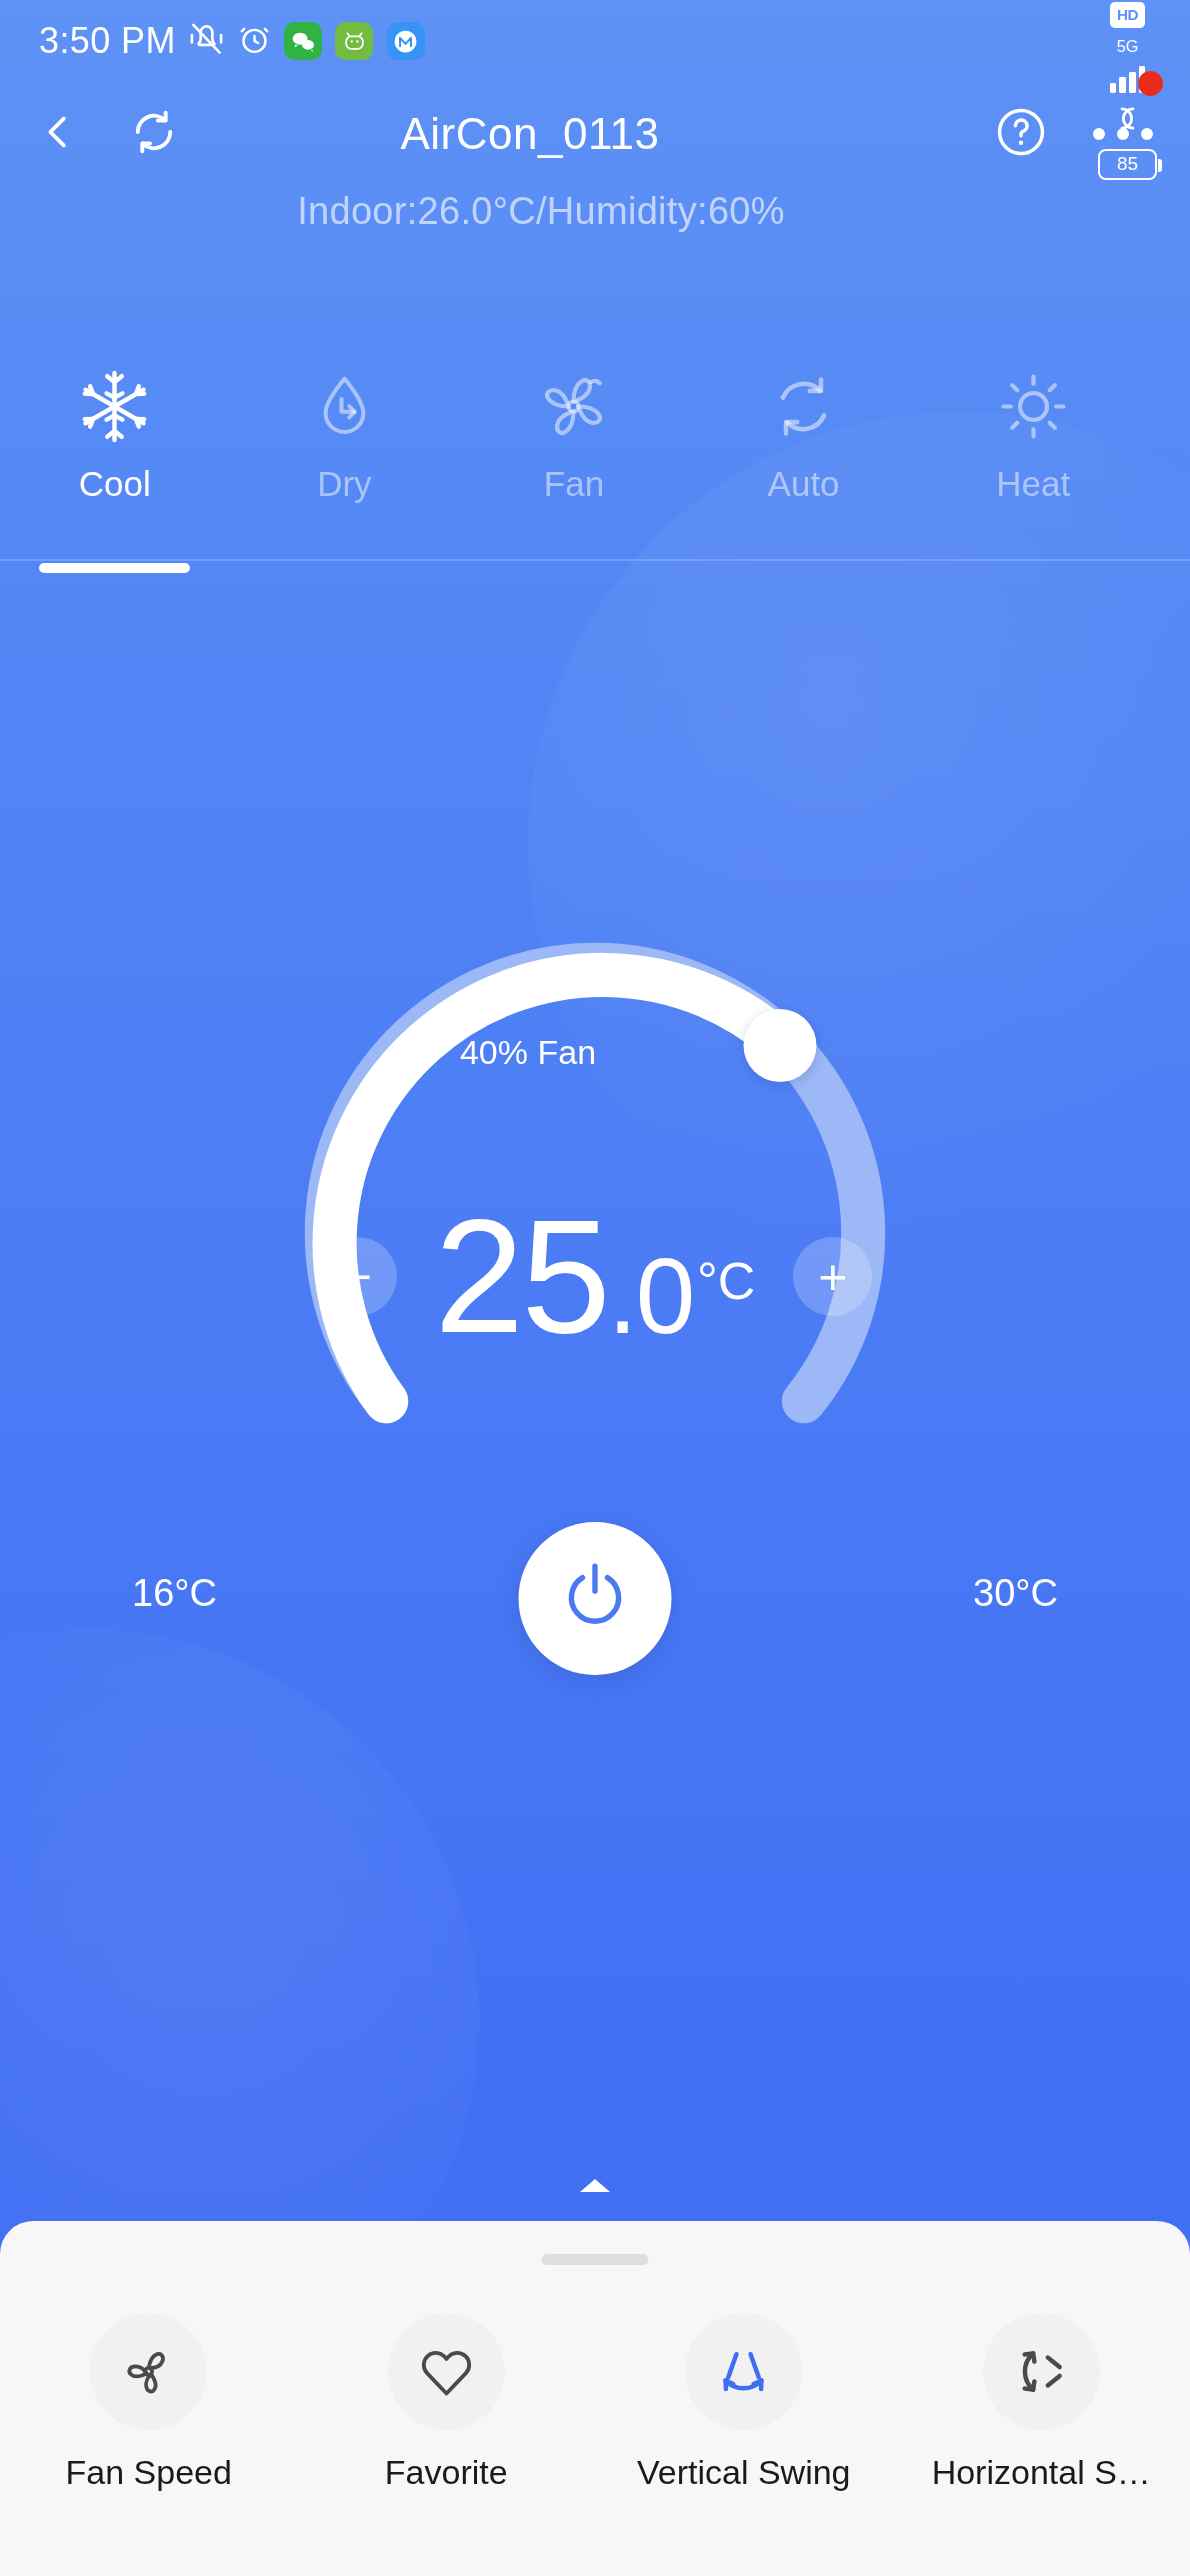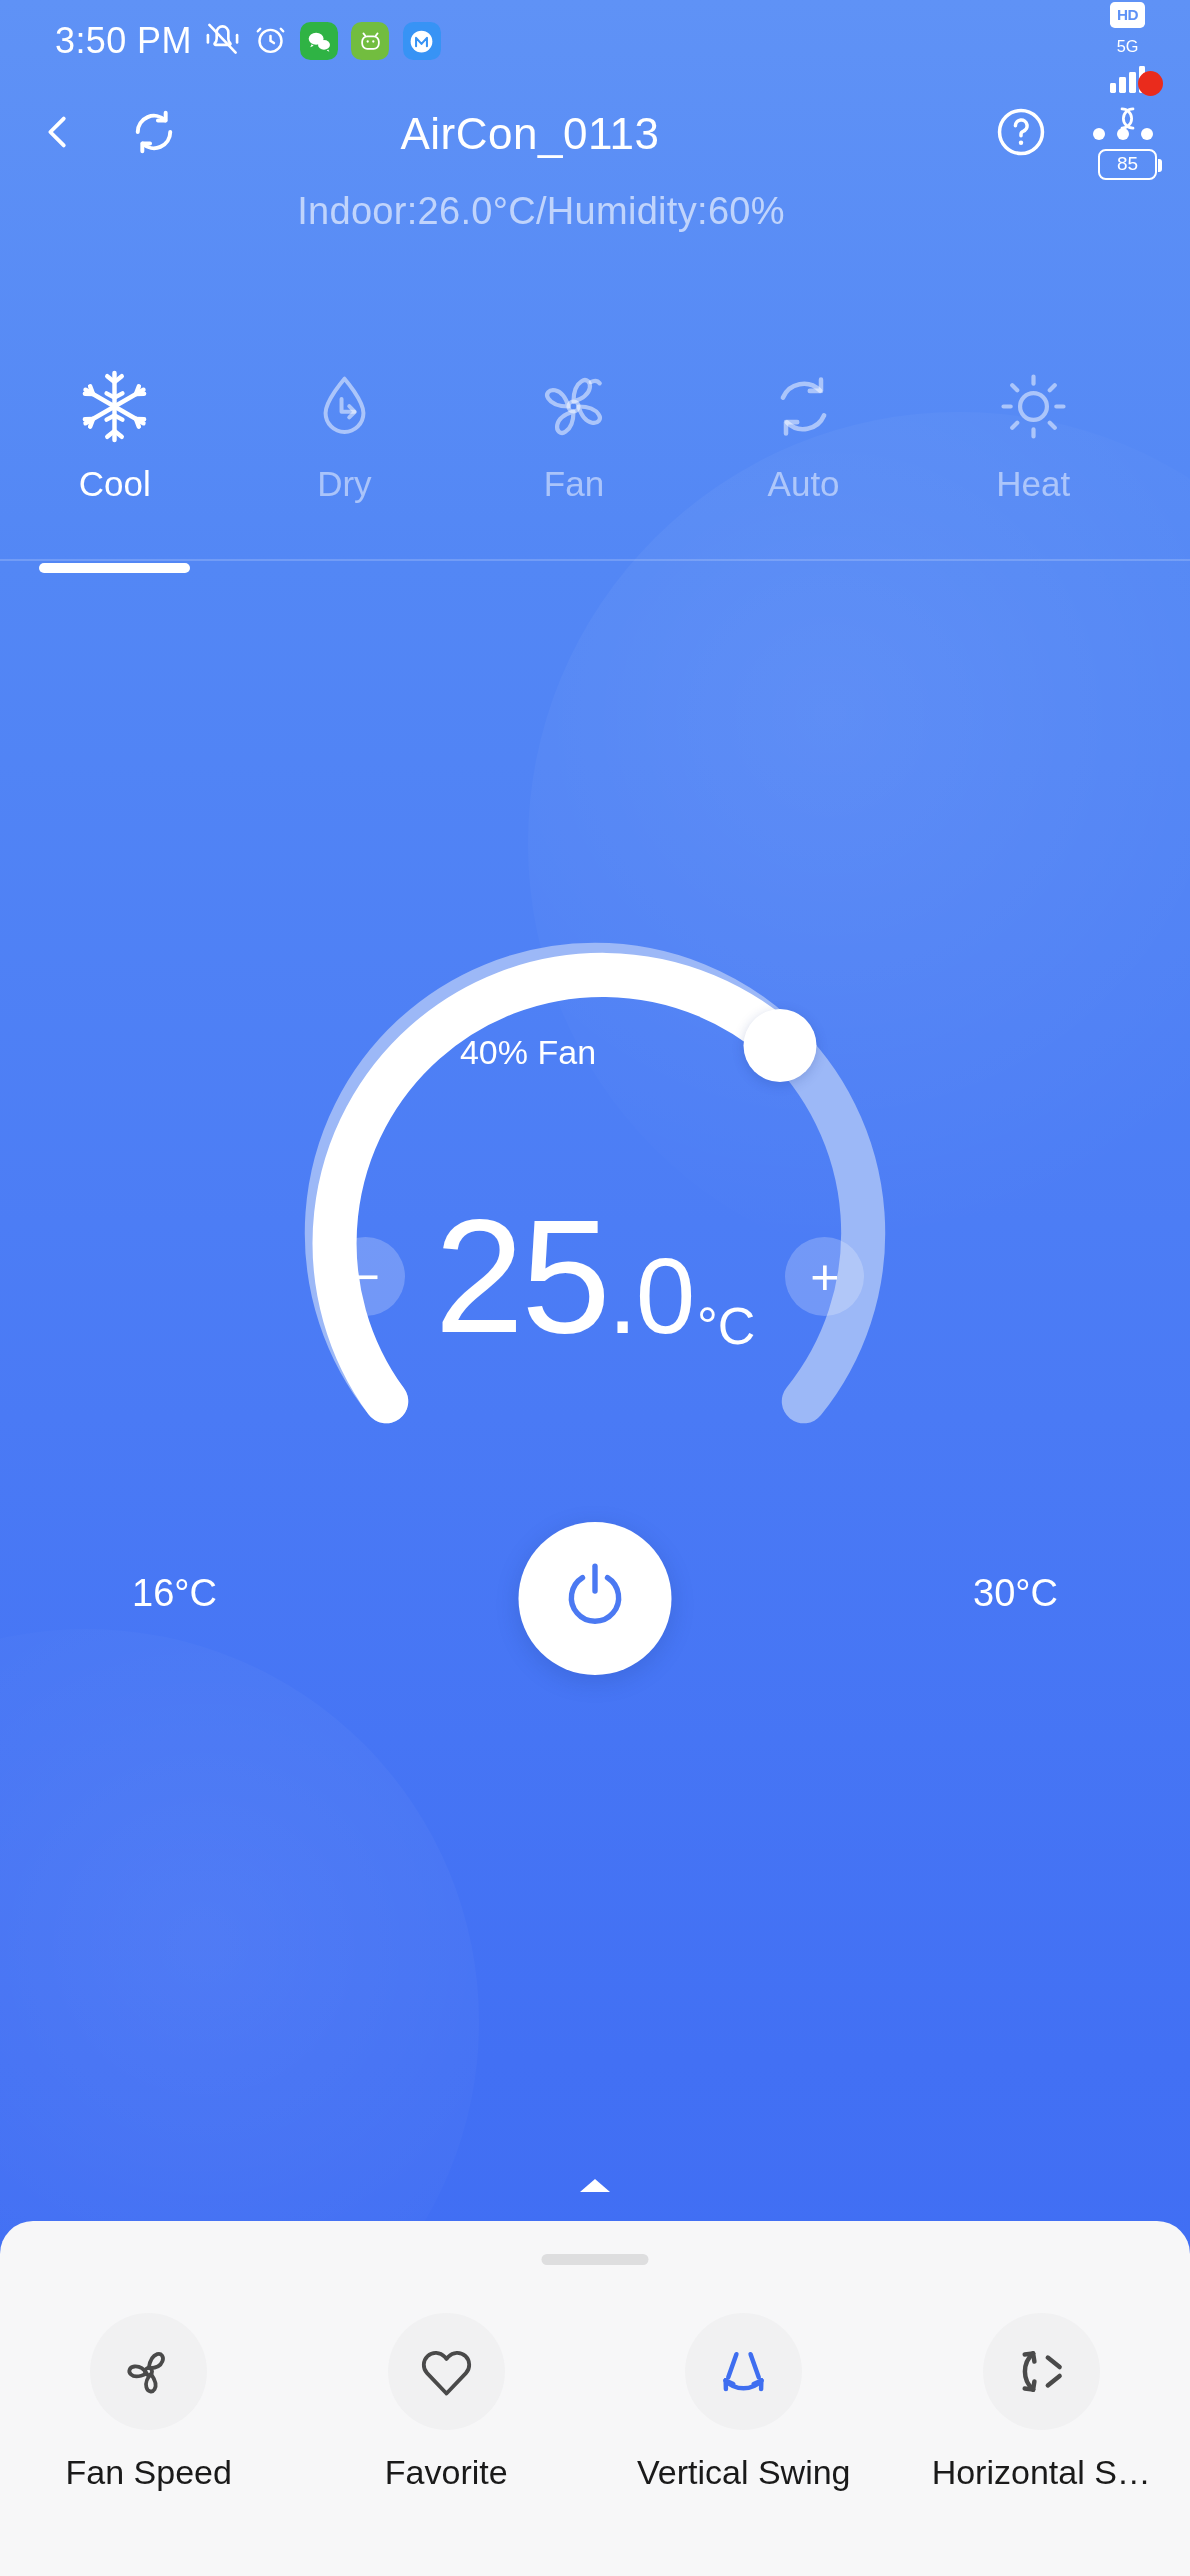--- a/index.html
+++ b/index.html
@@ -14,21 +14,21 @@
   
   .blob { position:absolute; border-radius:50%; pointer-events:none; }
   .blob-a { width:863px; height:863px; right:-201px; top:412px;
             background:radial-gradient(circle at 35% 35%, rgba(255,255,255,0.075), rgba(255,255,255,0) 68%); }
   .blob-b { width:786px; height:786px; left:-307px; top:1629px;
             background:radial-gradient(circle at 65% 40%, rgba(255,255,255,0.065), rgba(255,255,255,0) 68%); }
 
   
   .statusbar { position:absolute; top:0; left:0; width:1190px; height:82px;
                display:flex; align-items:center; justify-content:space-between;
-               padding:0 33px 0 55px; color:#fff;text-align:right; }
+               padding:0 33px 0 39px; color:#fff;text-align:right; }
   .sb-left { display:flex; align-items:center; gap:13.4px; }
   .sb-clock { font-size:36px; letter-spacing:0.4px; font-weight:400; }
   .sb-right { display:flex; align-items:center; gap:9.6px;flex-direction:column; }
   .appdot { width:38px; height:38px; border-radius:10.5px; display:flex;
             align-items:center; justify-content:center; }
   .hd-chip { width:35px; height:26px; background:#fff; border-radius:4.8px;
              color:#5f92f6; font-size:15.3px; font-weight:700; display:flex;
              align-items:center; justify-content:center; letter-spacing:-0.5px; }
   .sig { display:flex; align-items:flex-end; gap:2.9px; height:29px; }
   .sig i { display:block; width:6.7px; background:#fff; border-radius:1.4px; }
@@ -81,21 +81,21 @@
 
   .fanlabel { position:absolute; top:1033px; left:0; width:1056px; text-align:center;
               color:#fff; font-size:34px; }
 
   .tempwrap { position:absolute; top:1198px; left:0; width:1190px;
               display:flex; align-items:center; justify-content:center; gap:0; }
   .stepbtn { width:79px; height:79px; border-radius:50%;
              background:rgba(255,255,255,0.22); display:flex; align-items:center;
              justify-content:center; color:#fff; font-size:50px; line-height:1;
              font-weight:300; flex:none; }
-  .tempread { display:flex; align-items:flex-end; color:#fff; margin:0 30px; }
+  .tempread { display:flex; align-items:center; color:#fff; margin:0 38px; }
   .t-int { font-size:161px; line-height:0.98; font-weight:400; letter-spacing:-2.9px; }
   .t-dec { font-size:107px; line-height:1; font-weight:400; align-self:flex-end;
            margin-bottom:5.8px; letter-spacing:-1.9px; }
   .t-unit { font-size:52px; margin-top:7.7px; margin-left:3.8px; }
 
   .minlbl, .maxlbl { position:absolute; top:1572px; color:#fff; font-size:38px; }
   .minlbl { left:132px; } .maxlbl { right:132px; }
 
   .power { position:absolute; left:50%; transform:translateX(-50%); top:1522px;
            width:153px; height:153px; border-radius:50%; background:#fff;

